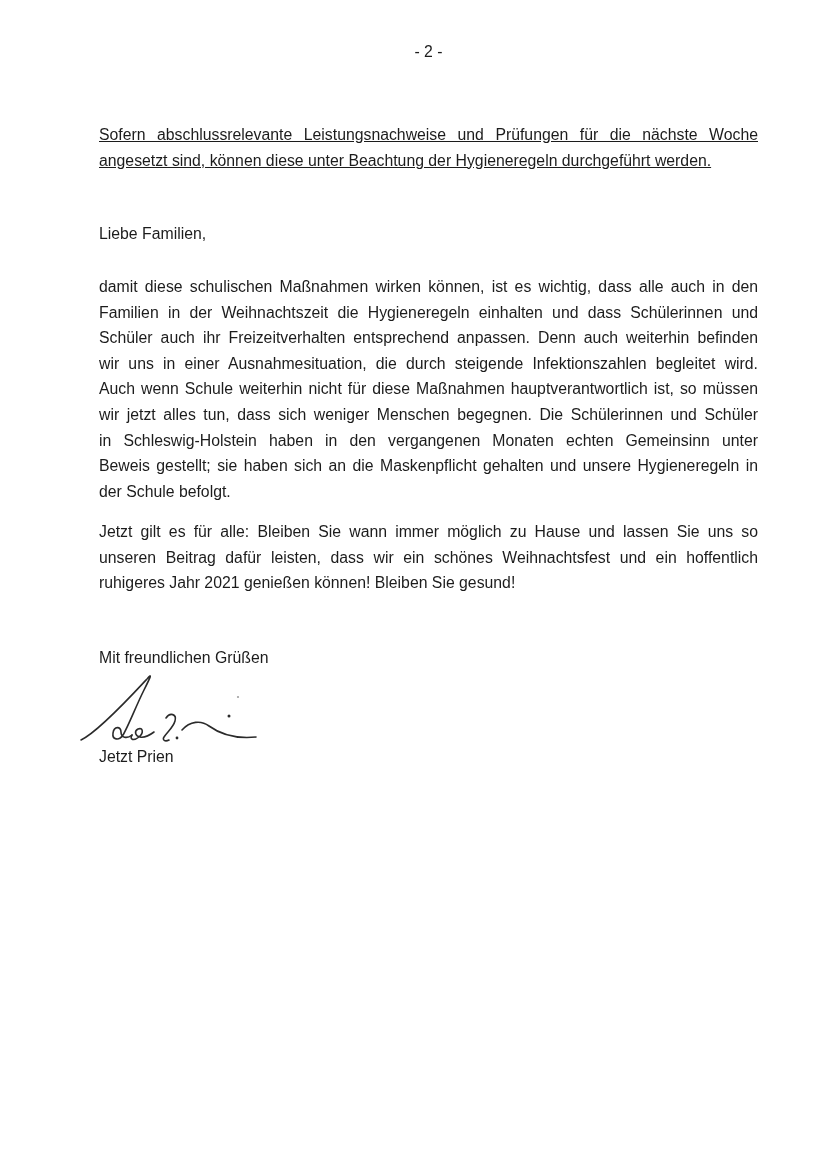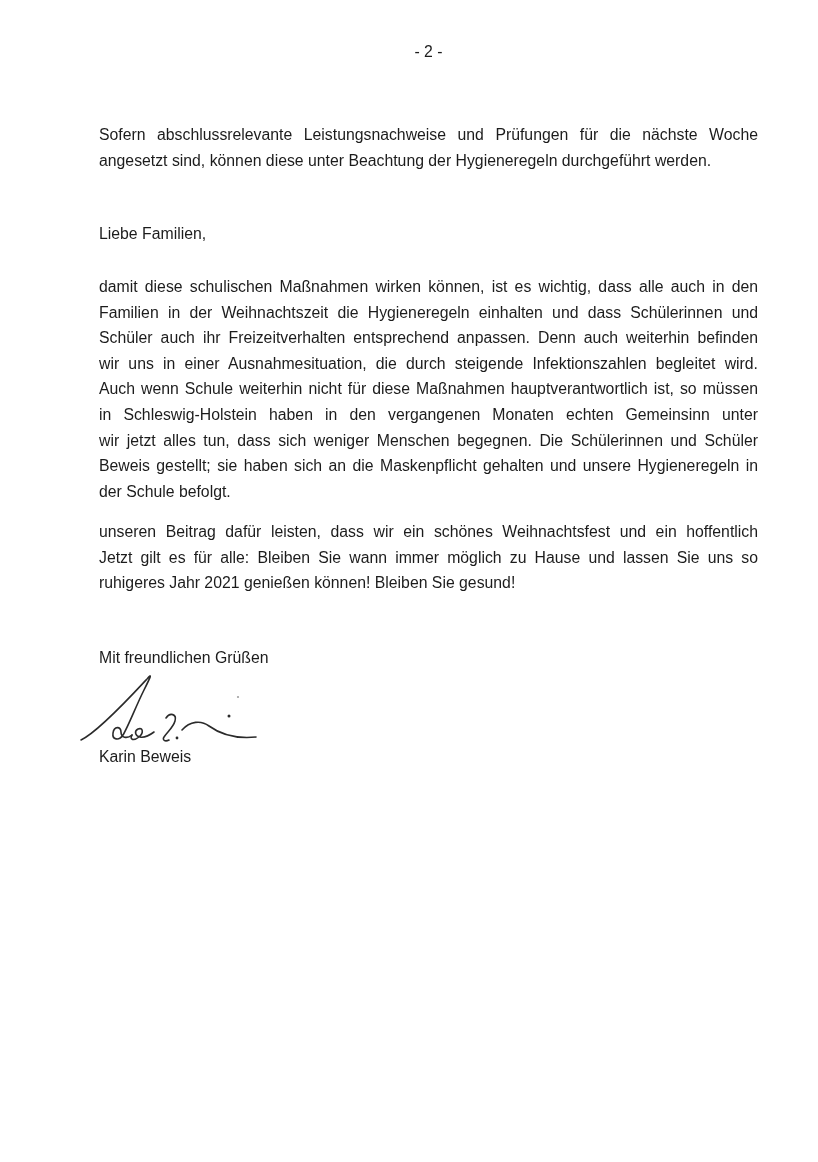--- a/index.html
+++ b/index.html
@@ -51,54 +51,54 @@
   }
   .sig circle { fill: #2b2b2b; stroke: none; }
 </style>
 </head>
 <body>
 
 <div class="page">
 
   <div class="block pagenum" style="top: 39px;">- 2 -</div>
 
-  <div class="block" style="top: 122px;">
+  <div class="block" style="top: 122px; text-decoration: underline;">
     <div class="jline">Sofern abschlussrelevante Leistungsnachweise und Prüfungen für die nächste Woche</div>
     <div class="lline">angesetzt sind, können diese unter Beachtung der Hygieneregeln durchgeführt werden.</div>
   </div>
 
   <div class="block lline" style="top: 221px;">Liebe Familien,</div>
 
   <div class="block" style="top: 274px;">
     <div class="jline">damit diese schulischen Maßnahmen wirken können, ist es wichtig, dass alle auch in den</div>
     <div class="jline">Familien in der Weihnachtszeit die Hygieneregeln einhalten und dass Schülerinnen und</div>
     <div class="jline">Schüler auch ihr Freizeitverhalten entsprechend anpassen. Denn auch weiterhin befinden</div>
     <div class="jline">wir uns in einer Ausnahmesituation, die durch steigende Infektionszahlen begleitet wird.</div>
     <div class="jline">Auch wenn Schule weiterhin nicht für diese Maßnahmen hauptverantwortlich ist,  so müssen</div>
+    <div class="jline">wir jetzt alles tun, dass sich weniger Menschen begegnen. Die Schülerinnen und Schüler</div>
     <div class="jline">in Schleswig-Holstein haben in den vergangenen Monaten echten Gemeinsinn unter</div>
-    <div class="jline">wir jetzt alles tun, dass sich weniger Menschen begegnen. Die Schülerinnen und Schüler</div>
     <div class="jline">Beweis gestellt; sie haben sich an die Maskenpflicht gehalten und unsere Hygieneregeln in</div>
     <div class="lline">der Schule befolgt.</div>
   </div>
 
   <div class="block" style="top: 519px;">
+    <div class="jline">Jetzt gilt es für alle: Bleiben Sie wann immer möglich zu Hause und lassen Sie uns so</div>
     <div class="jline">unseren Beitrag dafür leisten, dass wir ein schönes Weihnachtsfest und ein hoffentlich</div>
-    <div class="jline">Jetzt gilt es für alle: Bleiben Sie wann immer möglich zu Hause und lassen Sie uns so</div>
     <div class="lline">ruhigeres Jahr 2021 genießen können! Bleiben Sie gesund!</div>
   </div>
 
   <div class="block lline" style="top: 645px;">Mit freundlichen Grüßen</div>
 
   <div class="sig">
     <svg viewBox="0 0 186 78" xmlns="http://www.w3.org/2000/svg">
       <path d="M3 69 C20 61, 56 22, 69 8 C75 1, 72 7, 66 19 C58 35, 50 56, 45 64 C41 70, 34 69, 35 62 C36 55, 43 55, 43 61 C43 67, 49 68, 54 64"></path>
       <path d="M54 64 C51 69, 56 70, 61 66 C66 62, 65 56, 60 58 C56 60, 57 65, 62 66 C67 67, 72 64, 76 61"></path>
       <path d="M88 47 C92 41, 99 43, 97 50 C95 57, 89 61, 86 66 C84 69, 87 71, 91 69"></path>
       <circle cx="99" cy="67" r="1.4"></circle>
       <path d="M104 59 C112 50, 123 49, 131 55 C142 63, 158 68, 178 66"></path>
       <circle cx="151" cy="45" r="1.5"></circle>
       <circle cx="160" cy="26" r="1.1" opacity="0.45"></circle>
     </svg>
   </div>
 
-  <div class="block lline" style="top: 744px;">Karin Beweis</div>
+  <div class="block lline" style="top: 744px;">Jetzt Prien</div>
 
 </div>
 
 </body></html>

